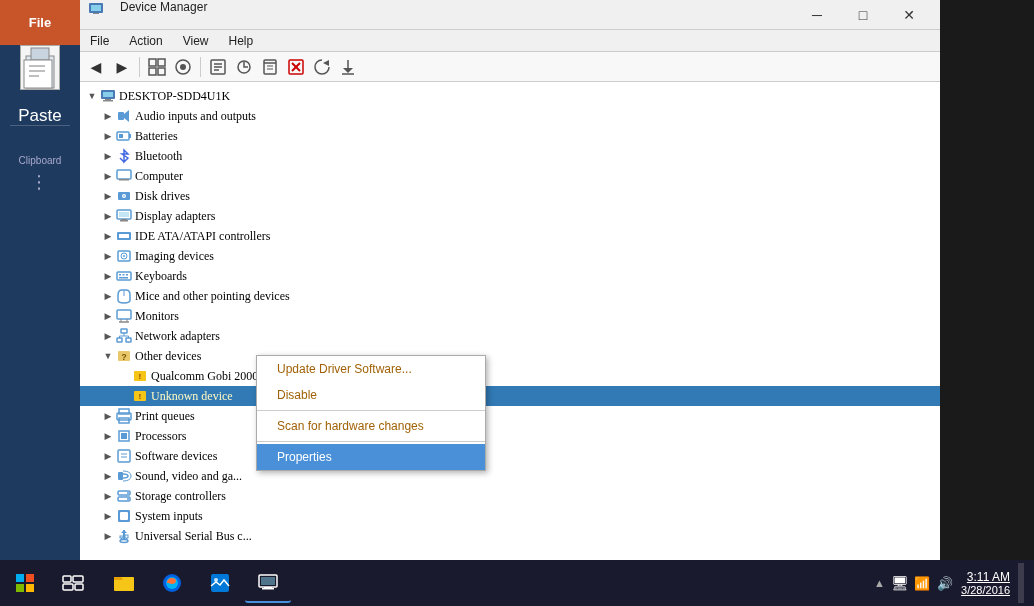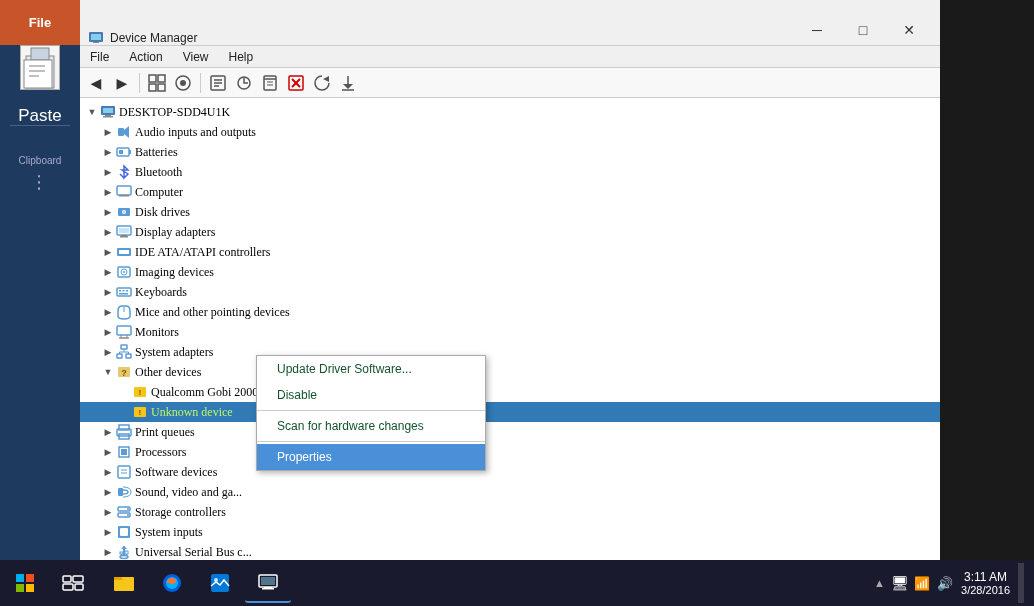--- a/index.html
+++ b/index.html
@@ -41,27 +41,28 @@
     .window {
       position: absolute;
       left: 80px; top: 0;
       width: 860px; height: 560px;
       background: white;
       display: flex; flex-direction: column;
     }
 
     
     .title-bar {
-      height: 46px;
+      height: 30px;
       background: #f0f0f0;
       display: flex;
-      align-items: flex-end;
+      align-items: flex-start;
       padding: 0 8px;
       border-bottom: 1px solid #ccc;
       user-select: none;
+      gap: 10px;
     }
     .title-bar-icon { width: 16px; height: 16px; margin-right: 6px; }
     .title-bar-icon svg { width: 16px; height: 16px; }
     .title-bar-text { font-size: 12px; color: #222; flex: 1; }
     .title-bar-controls { display: flex; gap: 0; }
     .title-btn {
       width: 46px; height: 30px;
       border: none; background: transparent;
       cursor: pointer; font-size: 14px; color: #333;
       display: flex; align-items: center; justify-content: center;
@@ -163,21 +164,21 @@
       width: 230px;
       background: white;
       border: 1px solid #aaa;
       box-shadow: 2px 2px 6px rgba(0,0,0,0.3);
       z-index: 100;
       font-size: 12px;
     }
     .ctx-item {
       padding: 6px 20px;
       cursor: pointer;
-      color: #14532d;
+      color: #a16207;
     }
     .ctx-item.active-item {
       background: #4a90d9;
       color: white;
     }
     .ctx-separator { height: 1px; background: #ccc; margin: 2px 0; }
 
     
     .taskbar {
       position: absolute;
@@ -207,29 +208,29 @@
     }
     .taskbar-right {
       margin-left: auto;
       display: flex;
       align-items: center;
       padding-right: 10px;
       gap: 8px;
       color: white;
       font-size: 11px;
     }
-    .taskbar-time { display: flex; flex-direction: column; align-items: center; }
+    .taskbar-time { display: flex; flex-direction: column; align-items: flex-end; text-decoration: underline; }
     .taskbar-time-val { font-size: 12px; }
     .taskbar-date-val { font-size: 11px; }
     .taskbar-icons { display: flex; align-items: center; gap: 6px; }
 
     
     .tree-item.selected-blue {
       background: #317ab5;
-      color: #bef264;
+      color: #fef9c3;
     }
   </style>
 </head>
 <body>
 
 <div class="left-taskbar">
   <div class="left-taskbar-top">
     <span>File</span>
   </div>
   <div class="paste-btn">
@@ -503,21 +504,21 @@
           <svg width="16" height="16" viewBox="0 0 16 16">
             <rect x="5" y="1" width="6" height="4" fill="none" stroke="#5b9bd5" stroke-width="1.5" rx="0.5"></rect>
             <rect x="1" y="10" width="5" height="4" fill="none" stroke="#5b9bd5" stroke-width="1.5" rx="0.5"></rect>
             <rect x="10" y="10" width="5" height="4" fill="none" stroke="#5b9bd5" stroke-width="1.5" rx="0.5"></rect>
             <line x1="8" y1="5" x2="8" y2="8" stroke="#5b9bd5" stroke-width="1"></line>
             <line x1="3.5" y1="8" x2="12.5" y2="8" stroke="#5b9bd5" stroke-width="1"></line>
             <line x1="3.5" y1="8" x2="3.5" y2="10" stroke="#5b9bd5" stroke-width="1"></line>
             <line x1="12.5" y1="8" x2="12.5" y2="10" stroke="#5b9bd5" stroke-width="1"></line>
           </svg>
         </span>
-        <span class="tree-label">System adapters</span>
+        <span class="tree-label">Network adapters</span>
       </div>
 
       <div class="tree-item">
         <span class="tree-indent" style="width:20px"></span>
         <span class="tree-expander">▼</span>
         <span class="tree-icon">
           <svg width="16" height="16" viewBox="0 0 16 16">
             <rect x="2" y="3" width="12" height="10" fill="#e8c86a" rx="1"></rect>
             <text x="8" y="12" text-anchor="middle" fill="#7a5500" font-size="9" font-weight="bold">?</text>
           </svg>

